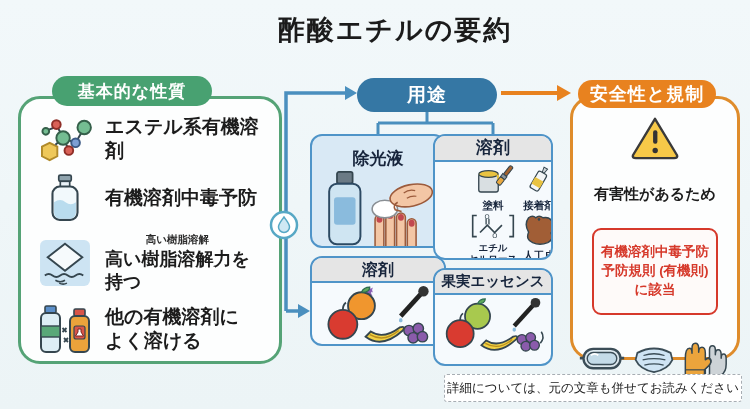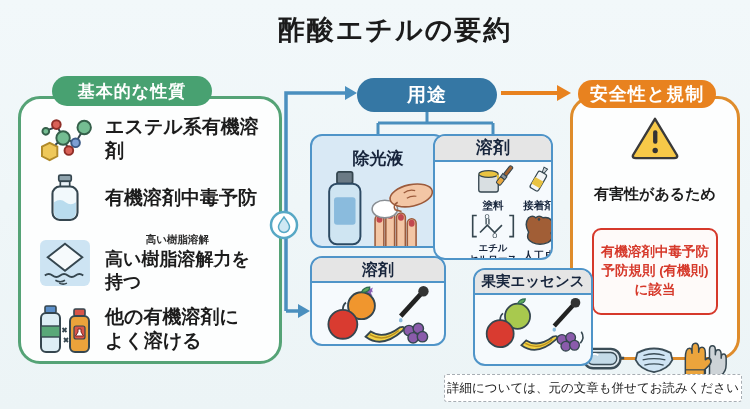--- a/index.html
+++ b/index.html
@@ -228,21 +228,21 @@
         </g>
         <g>
           <line x1="100" y1="10" x2="80" y2="32" stroke="#222" stroke-width="4.5"></line>
           <circle cx="102" cy="8" r="5" fill="#333"></circle>
           <path d="M79,34 c-1.5,2.5 -0.5,4 1,4 c1.5,0 2.5,-1.5 1,-4 z" fill="#8abbdd"></path>
         </g>
       </svg>
     </div>
   </div>
 
-  <div class="abs card" style="left:433px;top:268px;width:120px;height:98px;margin-left:40px;">
+  <div class="abs card" style="left:433px;top:268px;width:120px;height:98px;">
     <div class="card-header" style="font-size:14.5px;height:23px;line-height:23px;">果実エッセンス</div>
     <div style="display:flex;justify-content:center;">
       <svg width="112" height="58" viewBox="0 0 116 60">
         <circle cx="42" cy="22" r="13" fill="#a8c94e" stroke="#35464f" stroke-width="1.8"></circle>
         <path d="M42,9 q2,-5 8,-5 q0,5 -8,5" fill="#5ea95c" stroke="#2e6b4f" stroke-width="1.2"></path>
         <circle cx="24" cy="40" r="14" fill="#d93b30" stroke="#35464f" stroke-width="1.8"></circle>
         <path d="M24,26 q0,-5 3,-7" stroke="#35464f" stroke-width="1.8" fill="none"></path>
         <path d="M46,52 q16,12 36,-6 q3,-5 -3,-3 q-16,12 -28,4 z" fill="#f2d245" stroke="#35464f" stroke-width="1.8"></path>
         <path d="M50,50 q14,8 28,-4" stroke="#b98f1f" stroke-width="1.4" fill="none"></path>
         <g>

